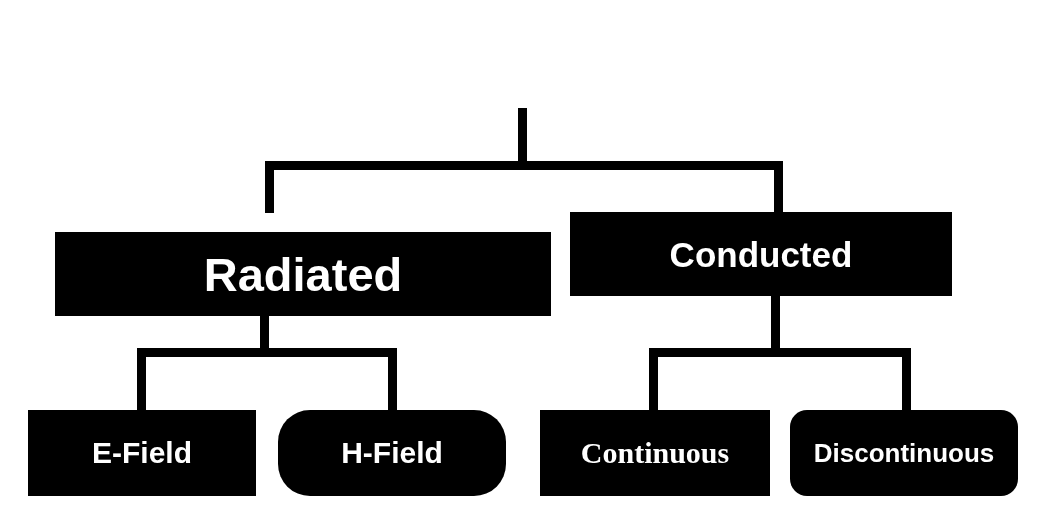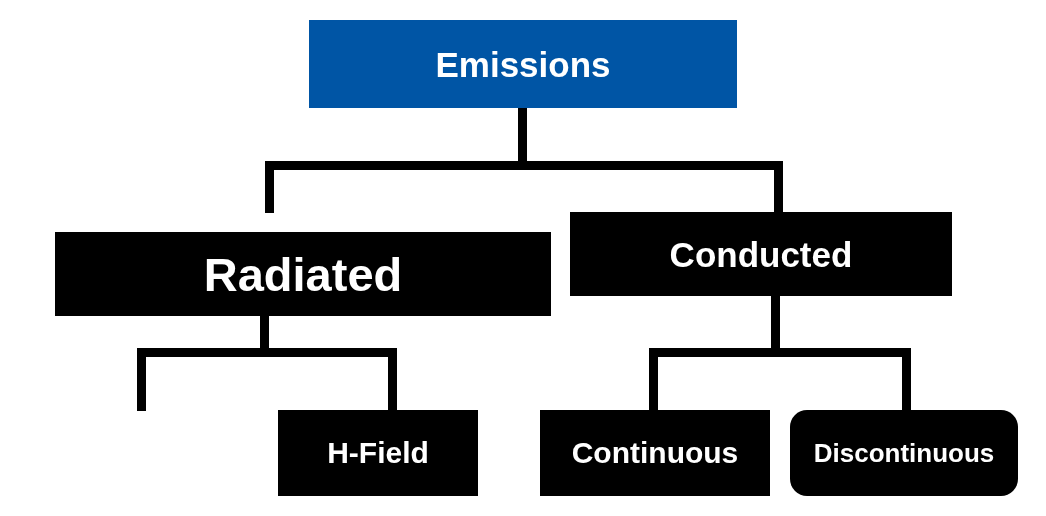--- a/index.html
+++ b/index.html
@@ -75,30 +75,32 @@
   #node-efield {
     left: 28px;
     top: 410px;
     width: 228px;
     height: 86px;
     font-size: 30px;
   }
   #node-hfield {
     left: 278px;
     top: 410px;
-    width: 200px;
+    width: 228px;
     height: 86px;
     font-size: 30px;
+    border-radius: 32px;
   }
   #node-continuous {
     left: 540px;
     top: 410px;
     width: 230px;
     height: 86px;
     font-size: 30px;
+    font-family: Liberation Serif, serif;
   }
   #node-discontinuous {
     left: 790px;
     top: 410px;
     width: 228px;
     height: 86px;
     font-size: 26px;
     border-radius: 17px;
   }
 
@@ -133,32 +135,32 @@
   <div class="connector" id="conn-radiated-stem"></div>
   <div class="connector" id="conn-radiated-bus"></div>
   <div class="connector" id="conn-efield-up"></div>
   <div class="connector" id="conn-hfield-up"></div>
 
   <div class="connector" id="conn-conducted-stem"></div>
   <div class="connector" id="conn-conducted-bus"></div>
   <div class="connector" id="conn-continuous-up"></div>
   <div class="connector" id="conn-discontinuous-up"></div>
 
-  <div class="node node-root" id="node-emissions">
-    <span>Emissions</span>
-  </div>
 
   <div class="node node-branch" id="node-radiated">
     <span>Radiated</span>
   </div>
 
   <div class="node node-branch" id="node-conducted">
     <span>Conducted</span>
   </div>
 
+  <div class="node node-leaf" id="node-efield">
+    <span>E-Field</span>
+  </div>
 
   <div class="node node-leaf" id="node-hfield">
     <span>H-Field</span>
   </div>
 
   <div class="node node-leaf" id="node-continuous">
     <span>Continuous</span>
   </div>
 
   <div class="node node-leaf" id="node-discontinuous">

